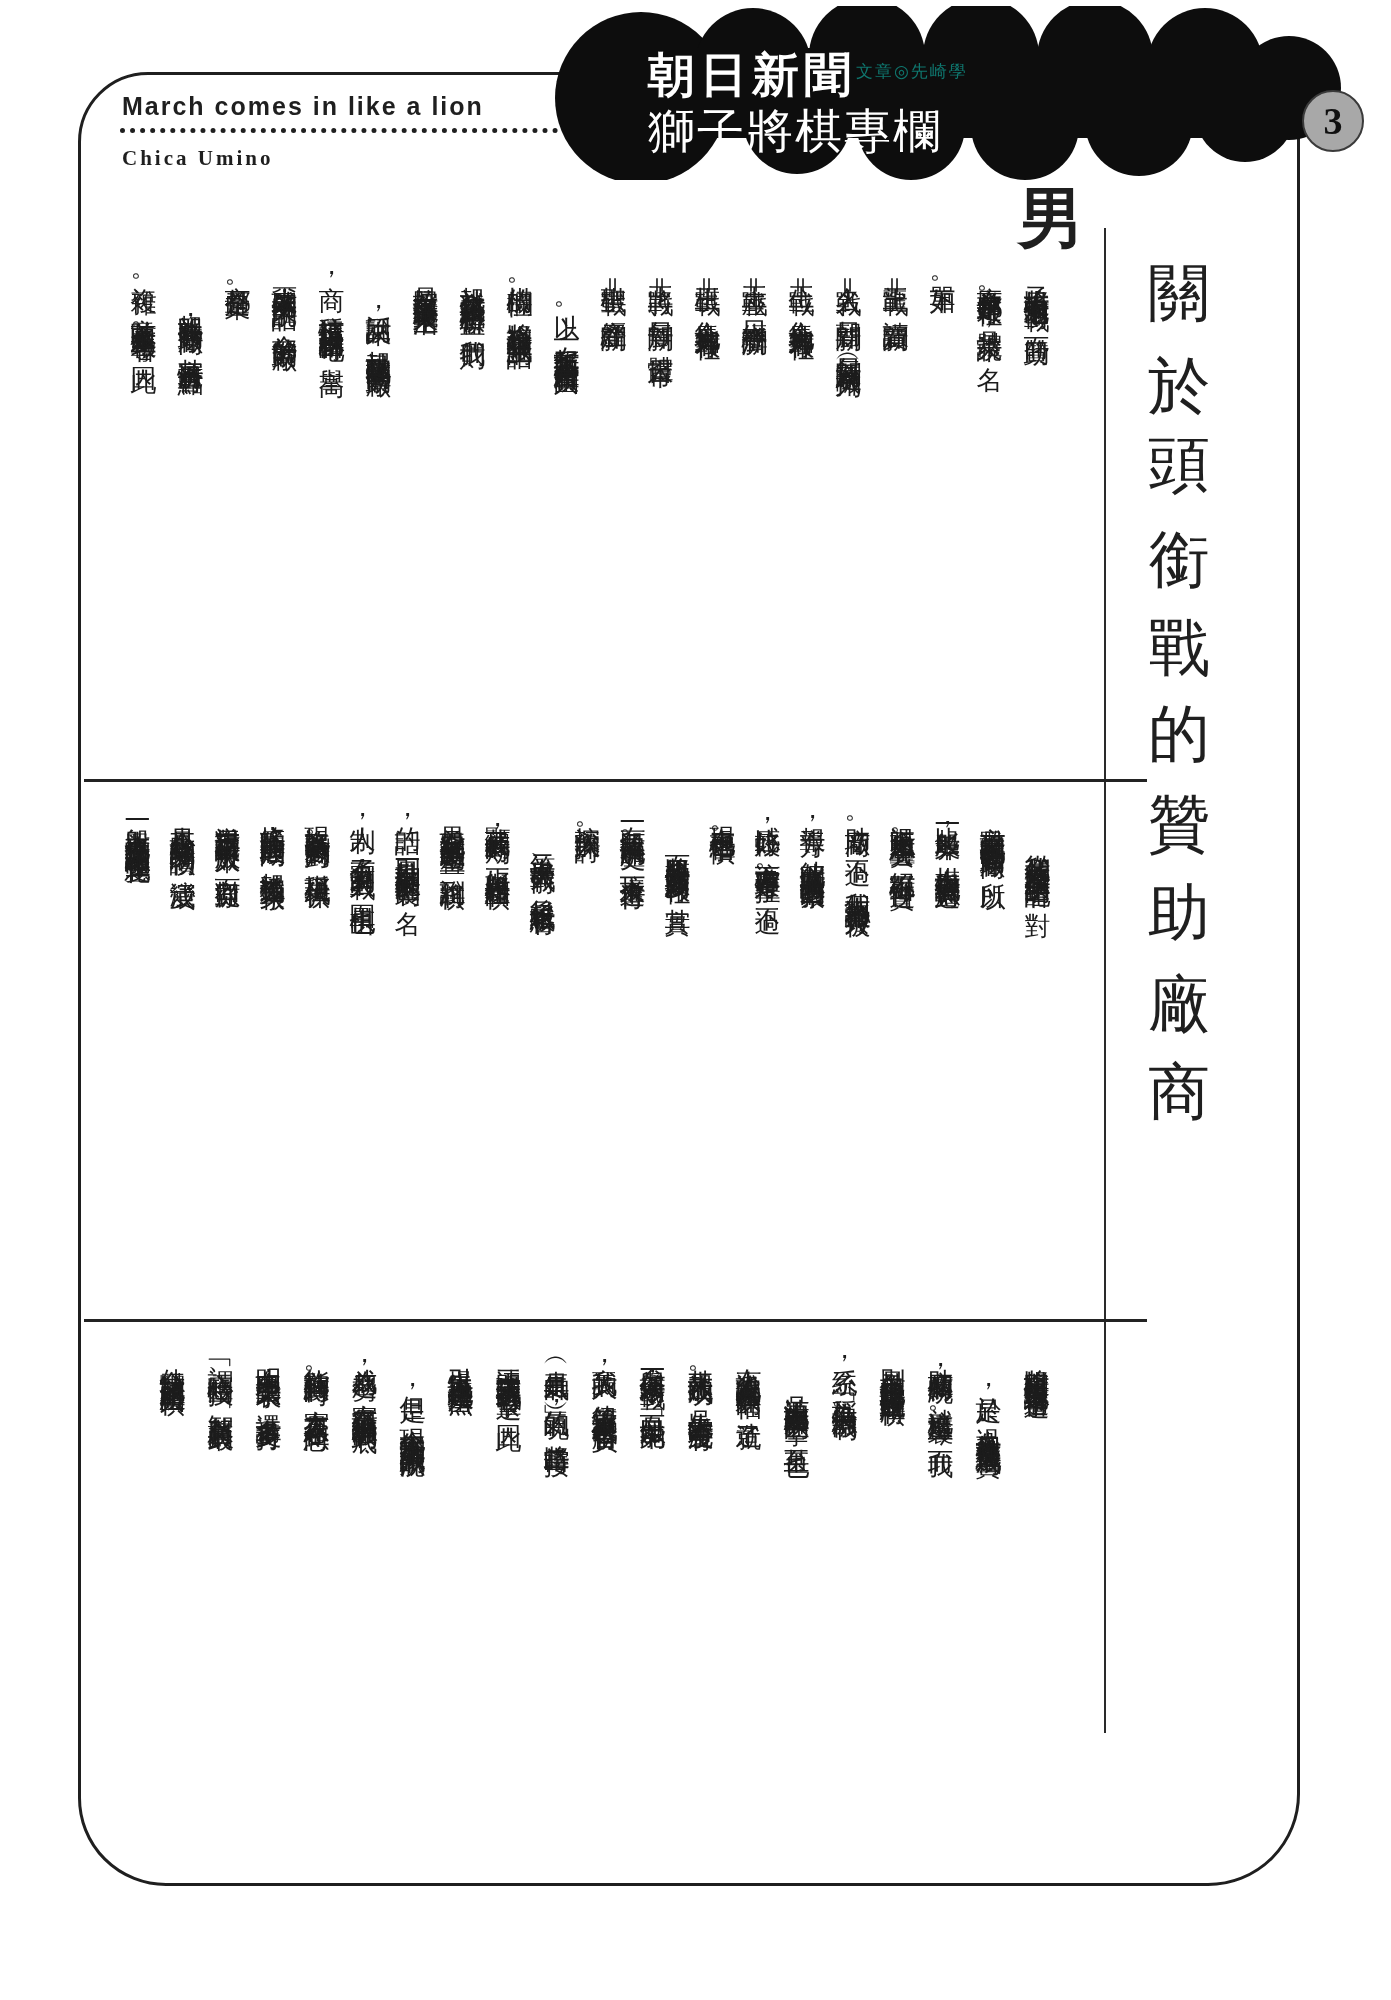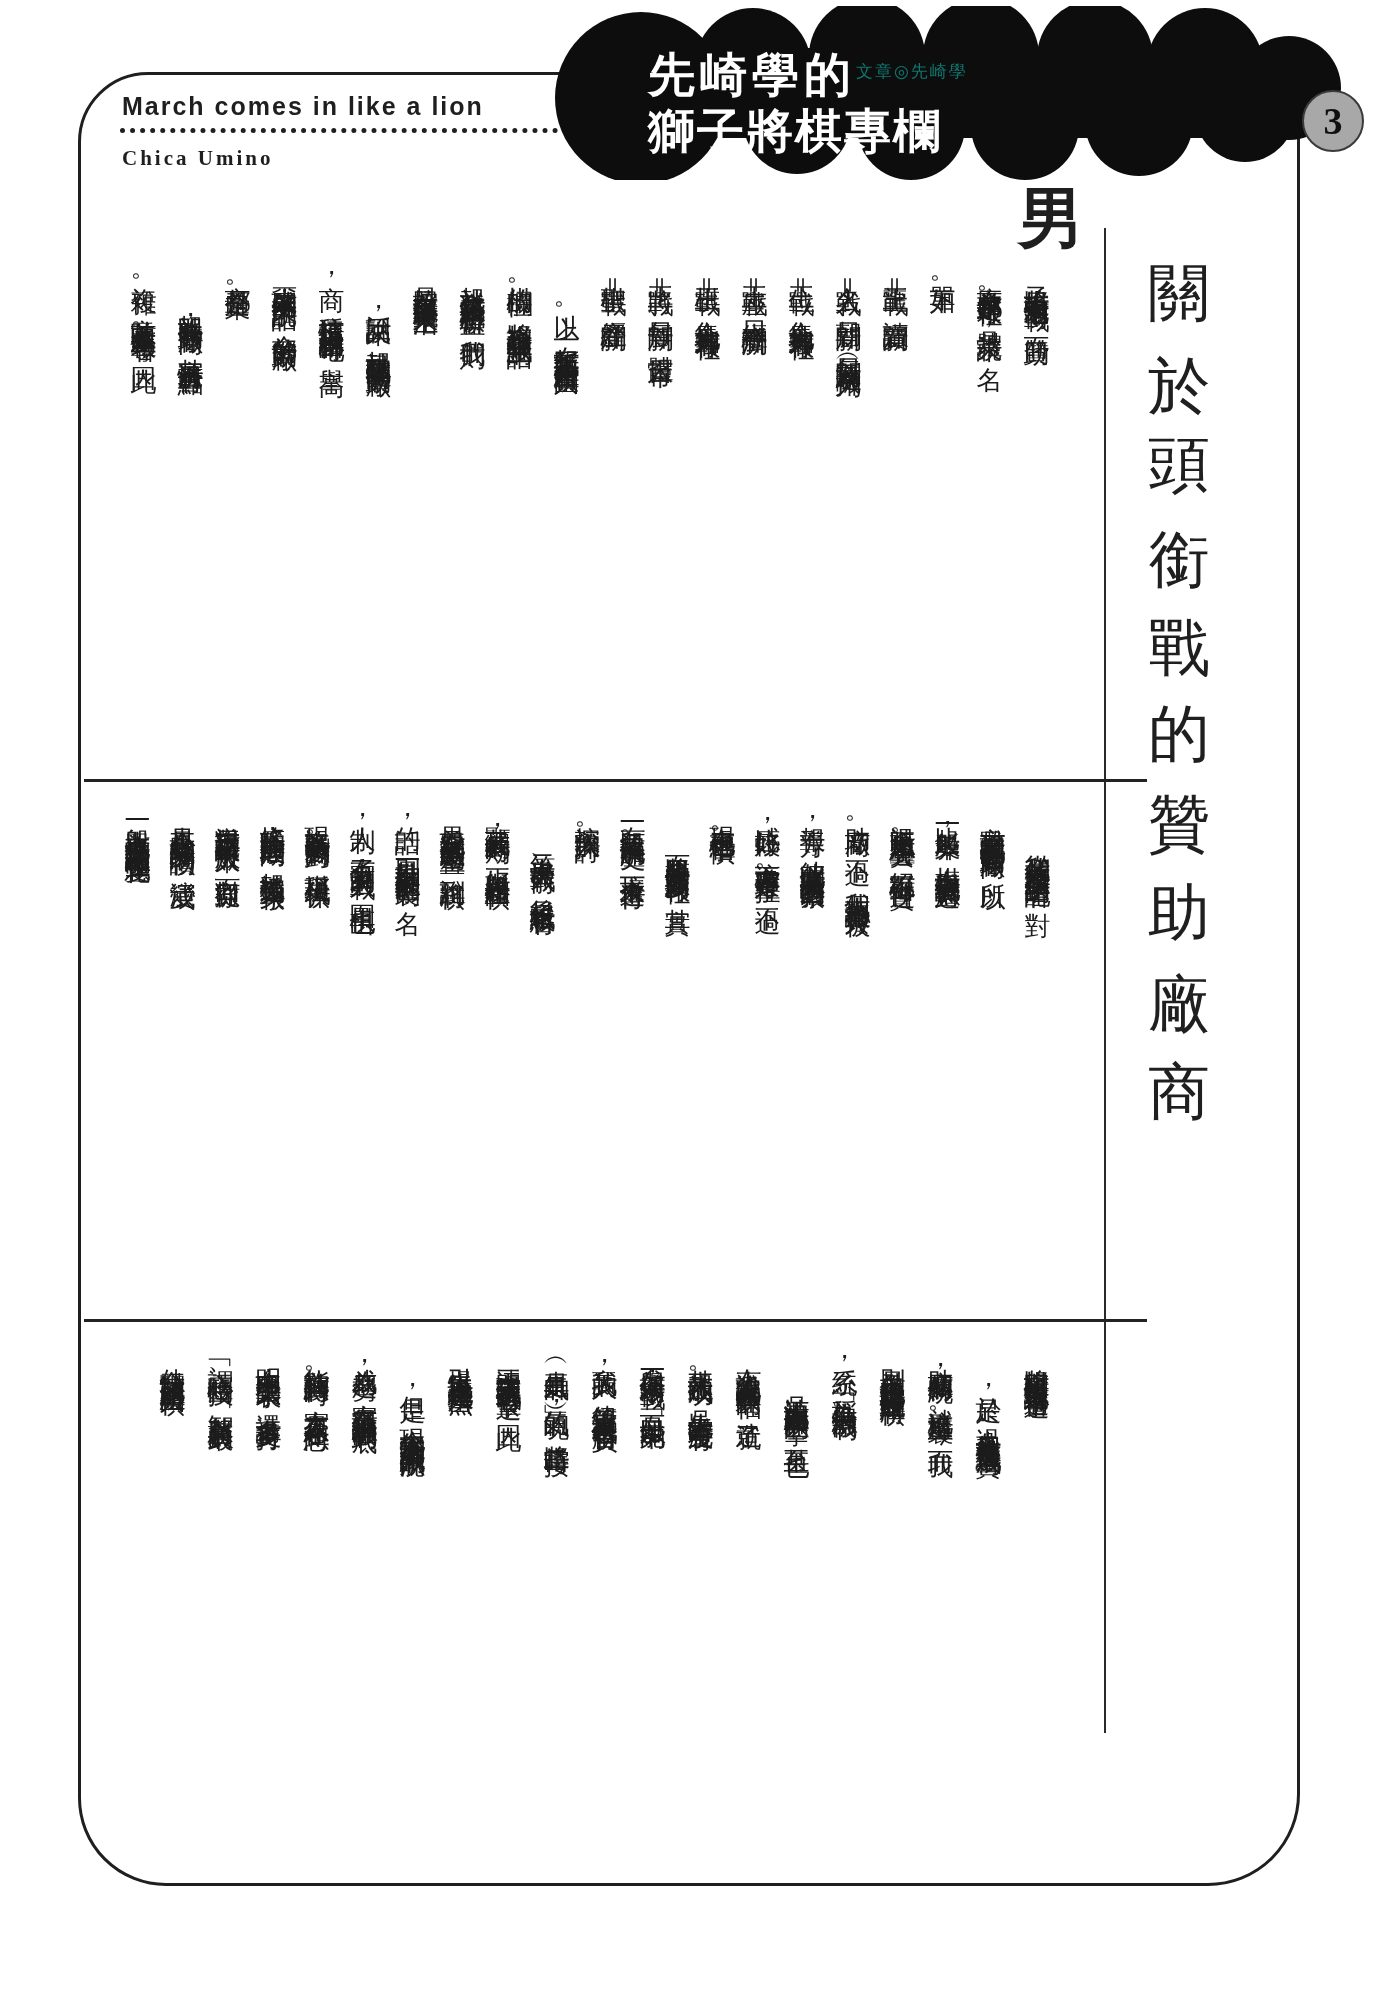--- a/index.html
+++ b/index.html
@@ -38,21 +38,21 @@
     font-size:21px;font-weight:600;letter-spacing:3px;white-space:nowrap;text-align:right;
   }
   
   .cloud-svg{position:absolute;left:545px;top:6px;}
   .badge-line1{
     position:absolute;left:648px;top:44px;
     font-size:47px;font-weight:700;color:#fff;letter-spacing:5px;white-space:nowrap;
   }
   .badge-line2{
     position:absolute;left:648px;top:100px;
-    font-size:47px;font-weight:700;color:#fff;letter-spacing:2px;white-space:nowrap;
+    font-size:47px;font-weight:400;color:#fff;letter-spacing:2px;white-space:nowrap;
   }
   .badge-credit{
     position:absolute;left:856px;top:60px;
     font-size:17px;color:#0f766e;letter-spacing:2px;white-space:nowrap;
   }
   .page-circle{
     position:absolute;left:1302px;top:90px;width:58px;height:58px;
     border-radius:50%;
     background:var(--badge-circle);
     border:2px solid #3a3a3a;
@@ -112,21 +112,21 @@
       <circle cx="660" cy="60" r="58"></circle>
       <circle cx="744" cy="82" r="52"></circle>
       <circle cx="252" cy="114" r="54"></circle>
       <circle cx="366" cy="120" r="54"></circle>
       <circle cx="480" cy="120" r="54"></circle>
       <circle cx="594" cy="116" r="54"></circle>
       <circle cx="700" cy="106" r="50"></circle>
       <rect x="90" y="42" width="660" height="90"></rect>
     </g>
   </svg>
-  <div class="badge-line1">先崎學的</div>
+  <div class="badge-line1">朝日新聞</div>
   <div class="badge-line2">獅子將棋專欄</div>
   <div class="badge-credit">文章◎先崎學</div>
   <div class="page-circle">
     <span>3</span>
   </div>
 
   <div class="article-title">關於頭銜戰的贊助廠商</div>
   <div class="title-rule"></div>
 
   <div class="divider divider-1"></div>

